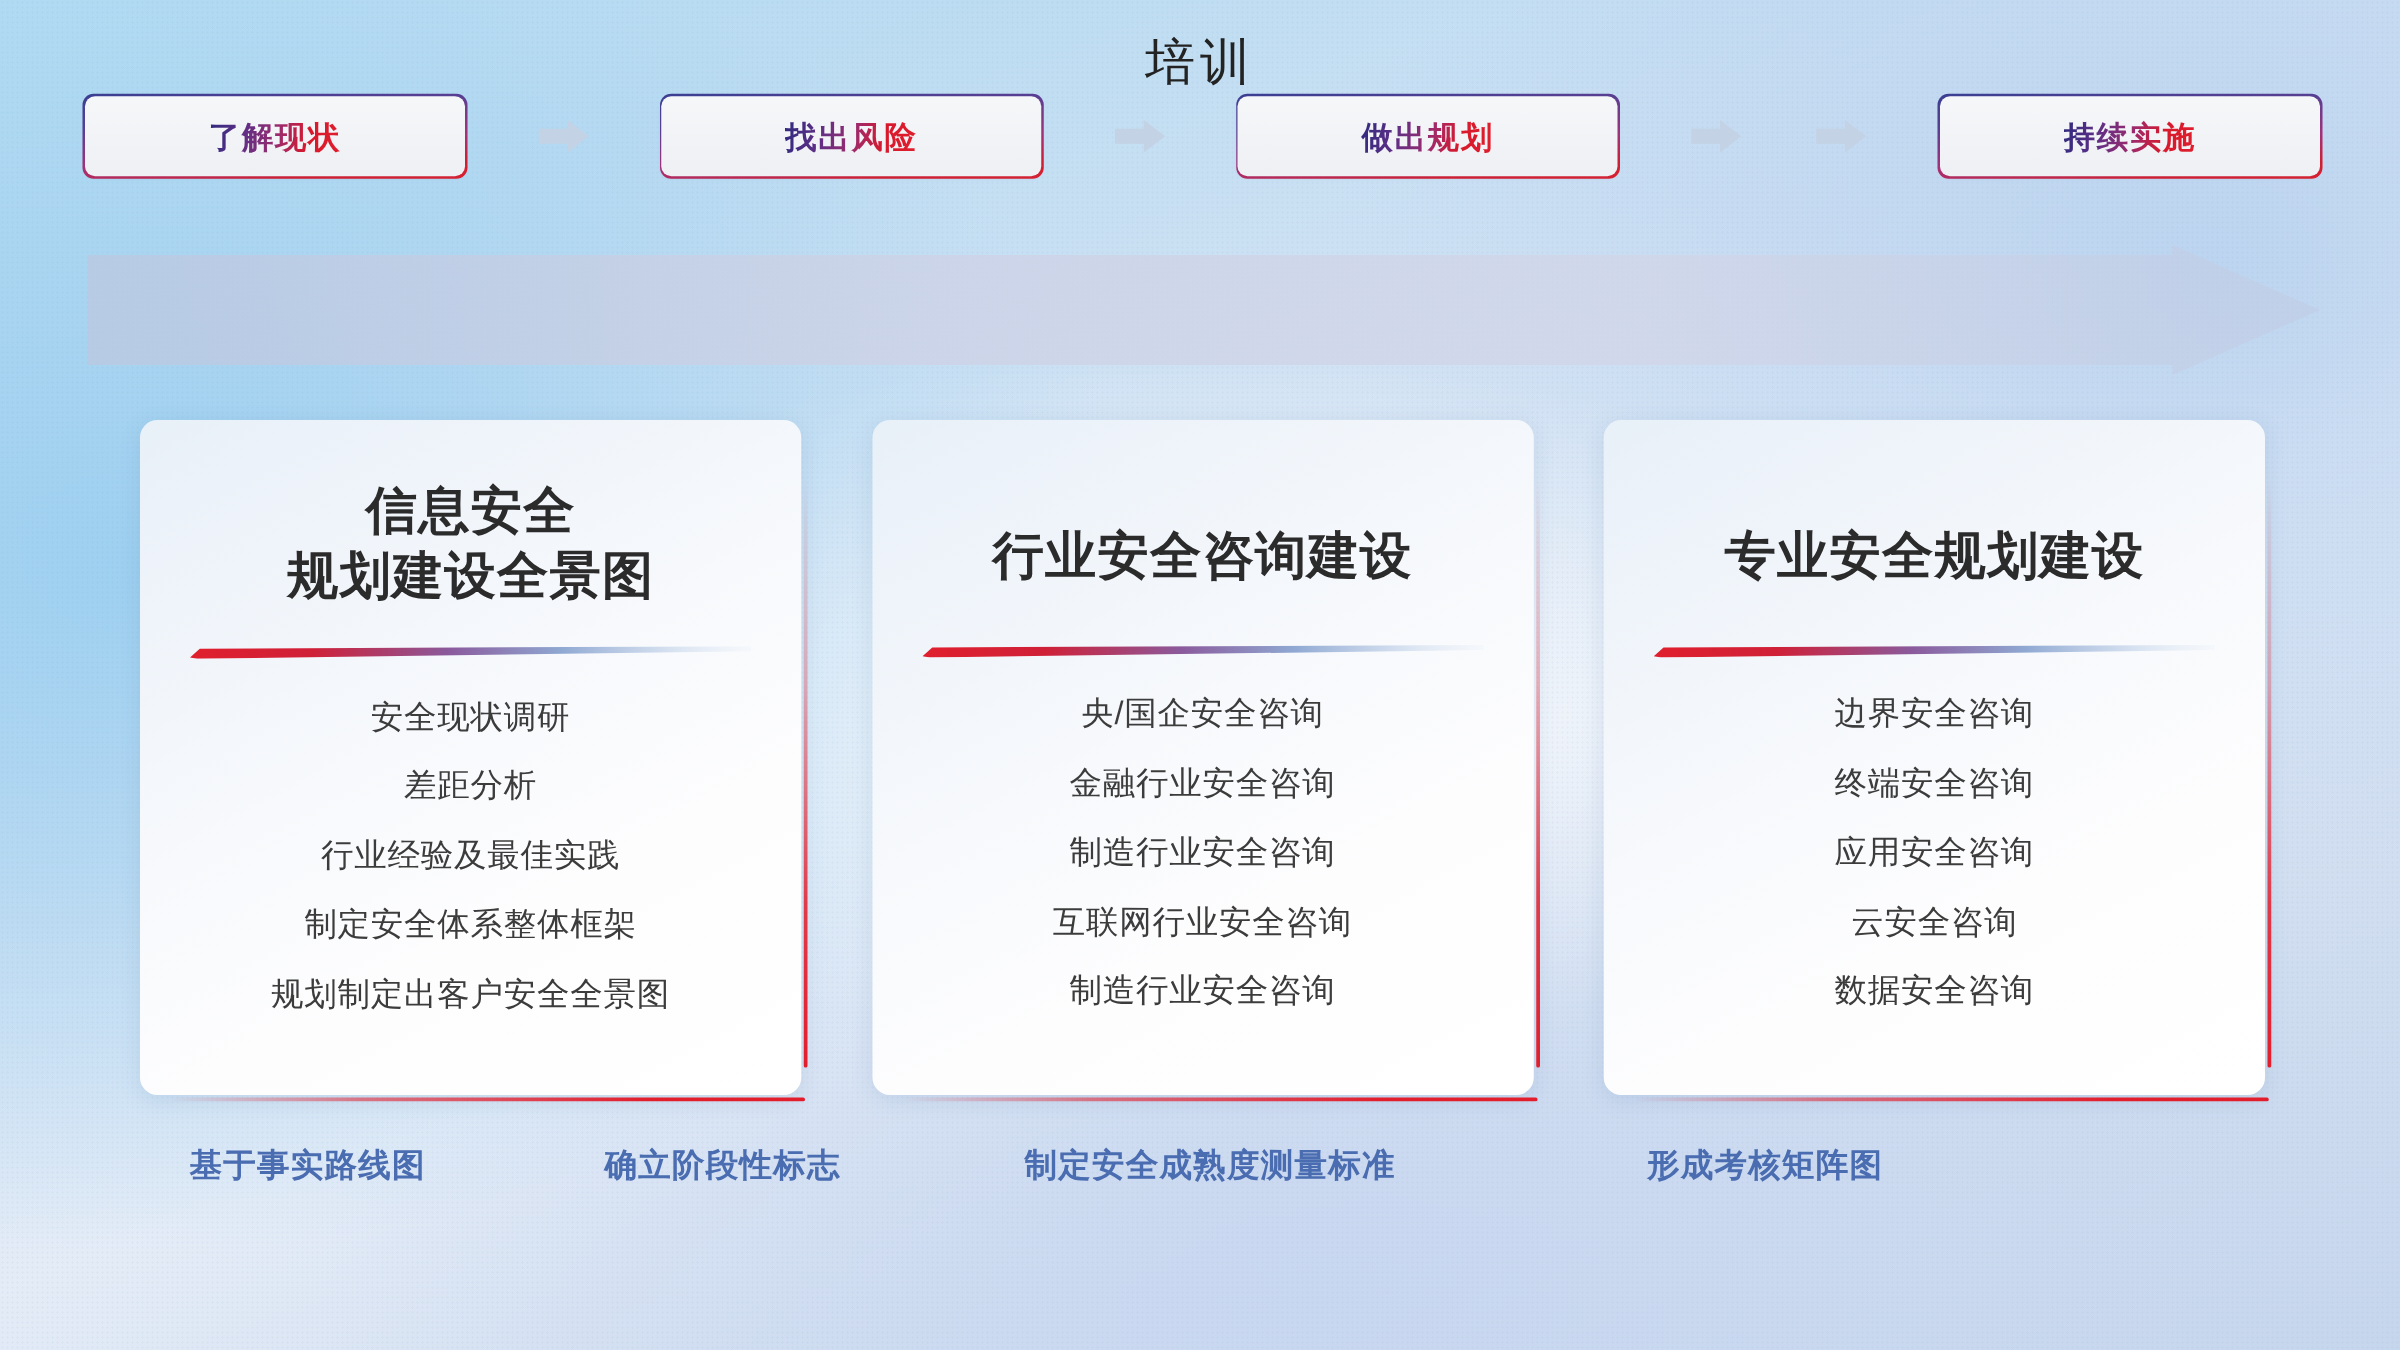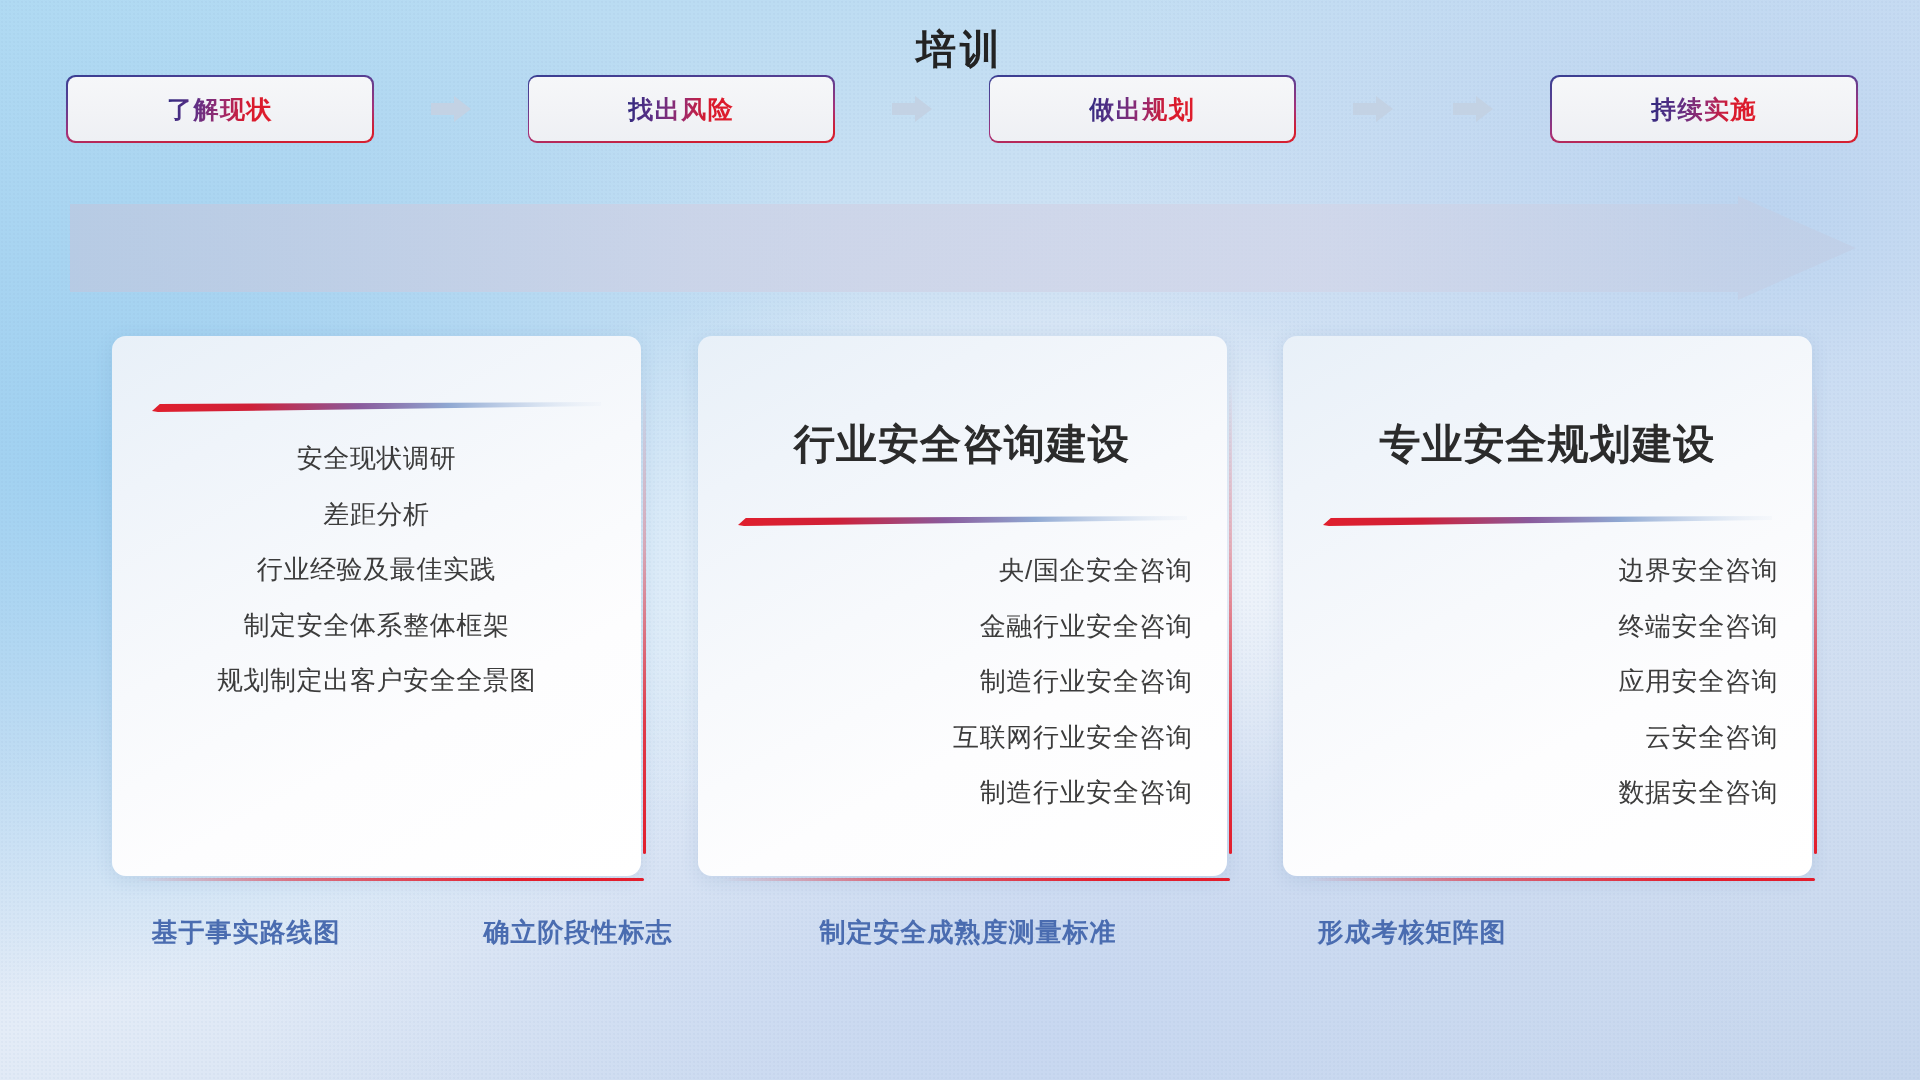--- a/index.html
+++ b/index.html
@@ -103,21 +103,21 @@
     height: 104px;
     z-index: 3;
   }
   #training-banner svg { display: block; width: 100%; height: 100%; }
   #training-label {
     position: absolute;
     left: 0; right: 0;
     top: 22px;
     text-align: center;
     font-size: 40px;
-    font-weight: 700;
+    font-weight: 400;
     color: #232323;
     letter-spacing: 4px;
     z-index: 4;
   }
 
   
   #cards {
     position: absolute;
     top: 336px;
     left: 112px;
@@ -197,21 +197,21 @@
     color: #3c3c3c;
     letter-spacing: 0.6px;
     line-height: 1.25;
     white-space: nowrap;
   }
   .card.c1 .card-title { margin-top: 10px; }
   .card.c1 .card-divider { margin-top: 30px; }
   .card.c2 .card-title, .card.c3 .card-title { }
   .card.c2 .card-divider, .card.c3 .card-divider { margin-top: 46px; }
   .card.c1 .card-list { margin-top: 30px; }
-  .card.c2 .card-list, .card.c3 .card-list { margin-top: 28px; align-items: flex-end; }
+  .card.c2 .card-list, .card.c3 .card-list { margin-top: 28px; }
 
   
   #bottom-labels {
     position: absolute;
     top: 915px;
     left: 0;
     width: 1620px;
     height: 48px;
     z-index: 6;
   }
@@ -291,20 +291,22 @@
     </svg>
   </div>
   <div id="training-label">培训</div>
 
   <div id="cards">
 
     <div class="card c1">
       <div class="card-accent-right"></div>
       <div class="card-accent-bottom"></div>
       <div class="card-inner">
+        <div class="card-title two-line">信息安全
+规划建设全景图</div>
         <div class="card-divider">
           <svg viewBox="0 0 460 10" preserveAspectRatio="none" aria-hidden="true">
             <defs>
               <linearGradient id="divGrad1" x1="0" y1="0" x2="1" y2="0">
                 <stop offset="0%" stop-color="#e01f2d"></stop>
                 <stop offset="22%" stop-color="#cf2038"></stop>
                 <stop offset="46%" stop-color="#8a5a9c"></stop>
                 <stop offset="66%" stop-color="#8fa8d2"></stop>
                 <stop offset="86%" stop-color="#cfdcee" stop-opacity="0.8"></stop>
                 <stop offset="100%" stop-color="#e9eff7" stop-opacity="0.25"></stop>

